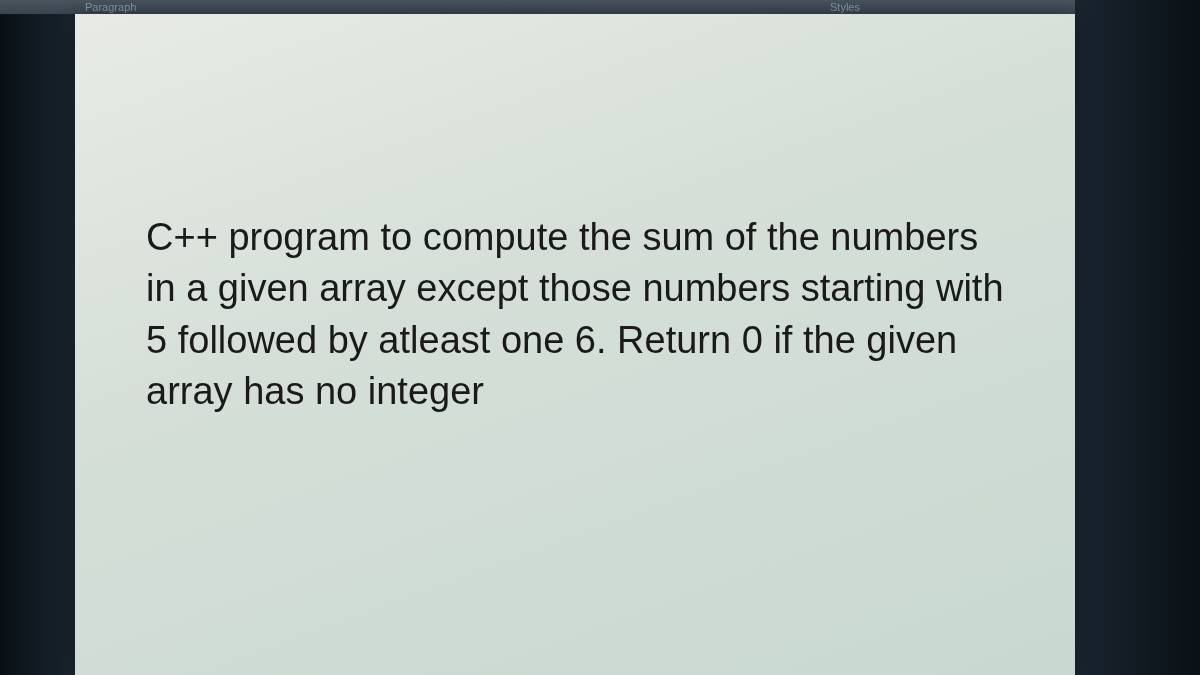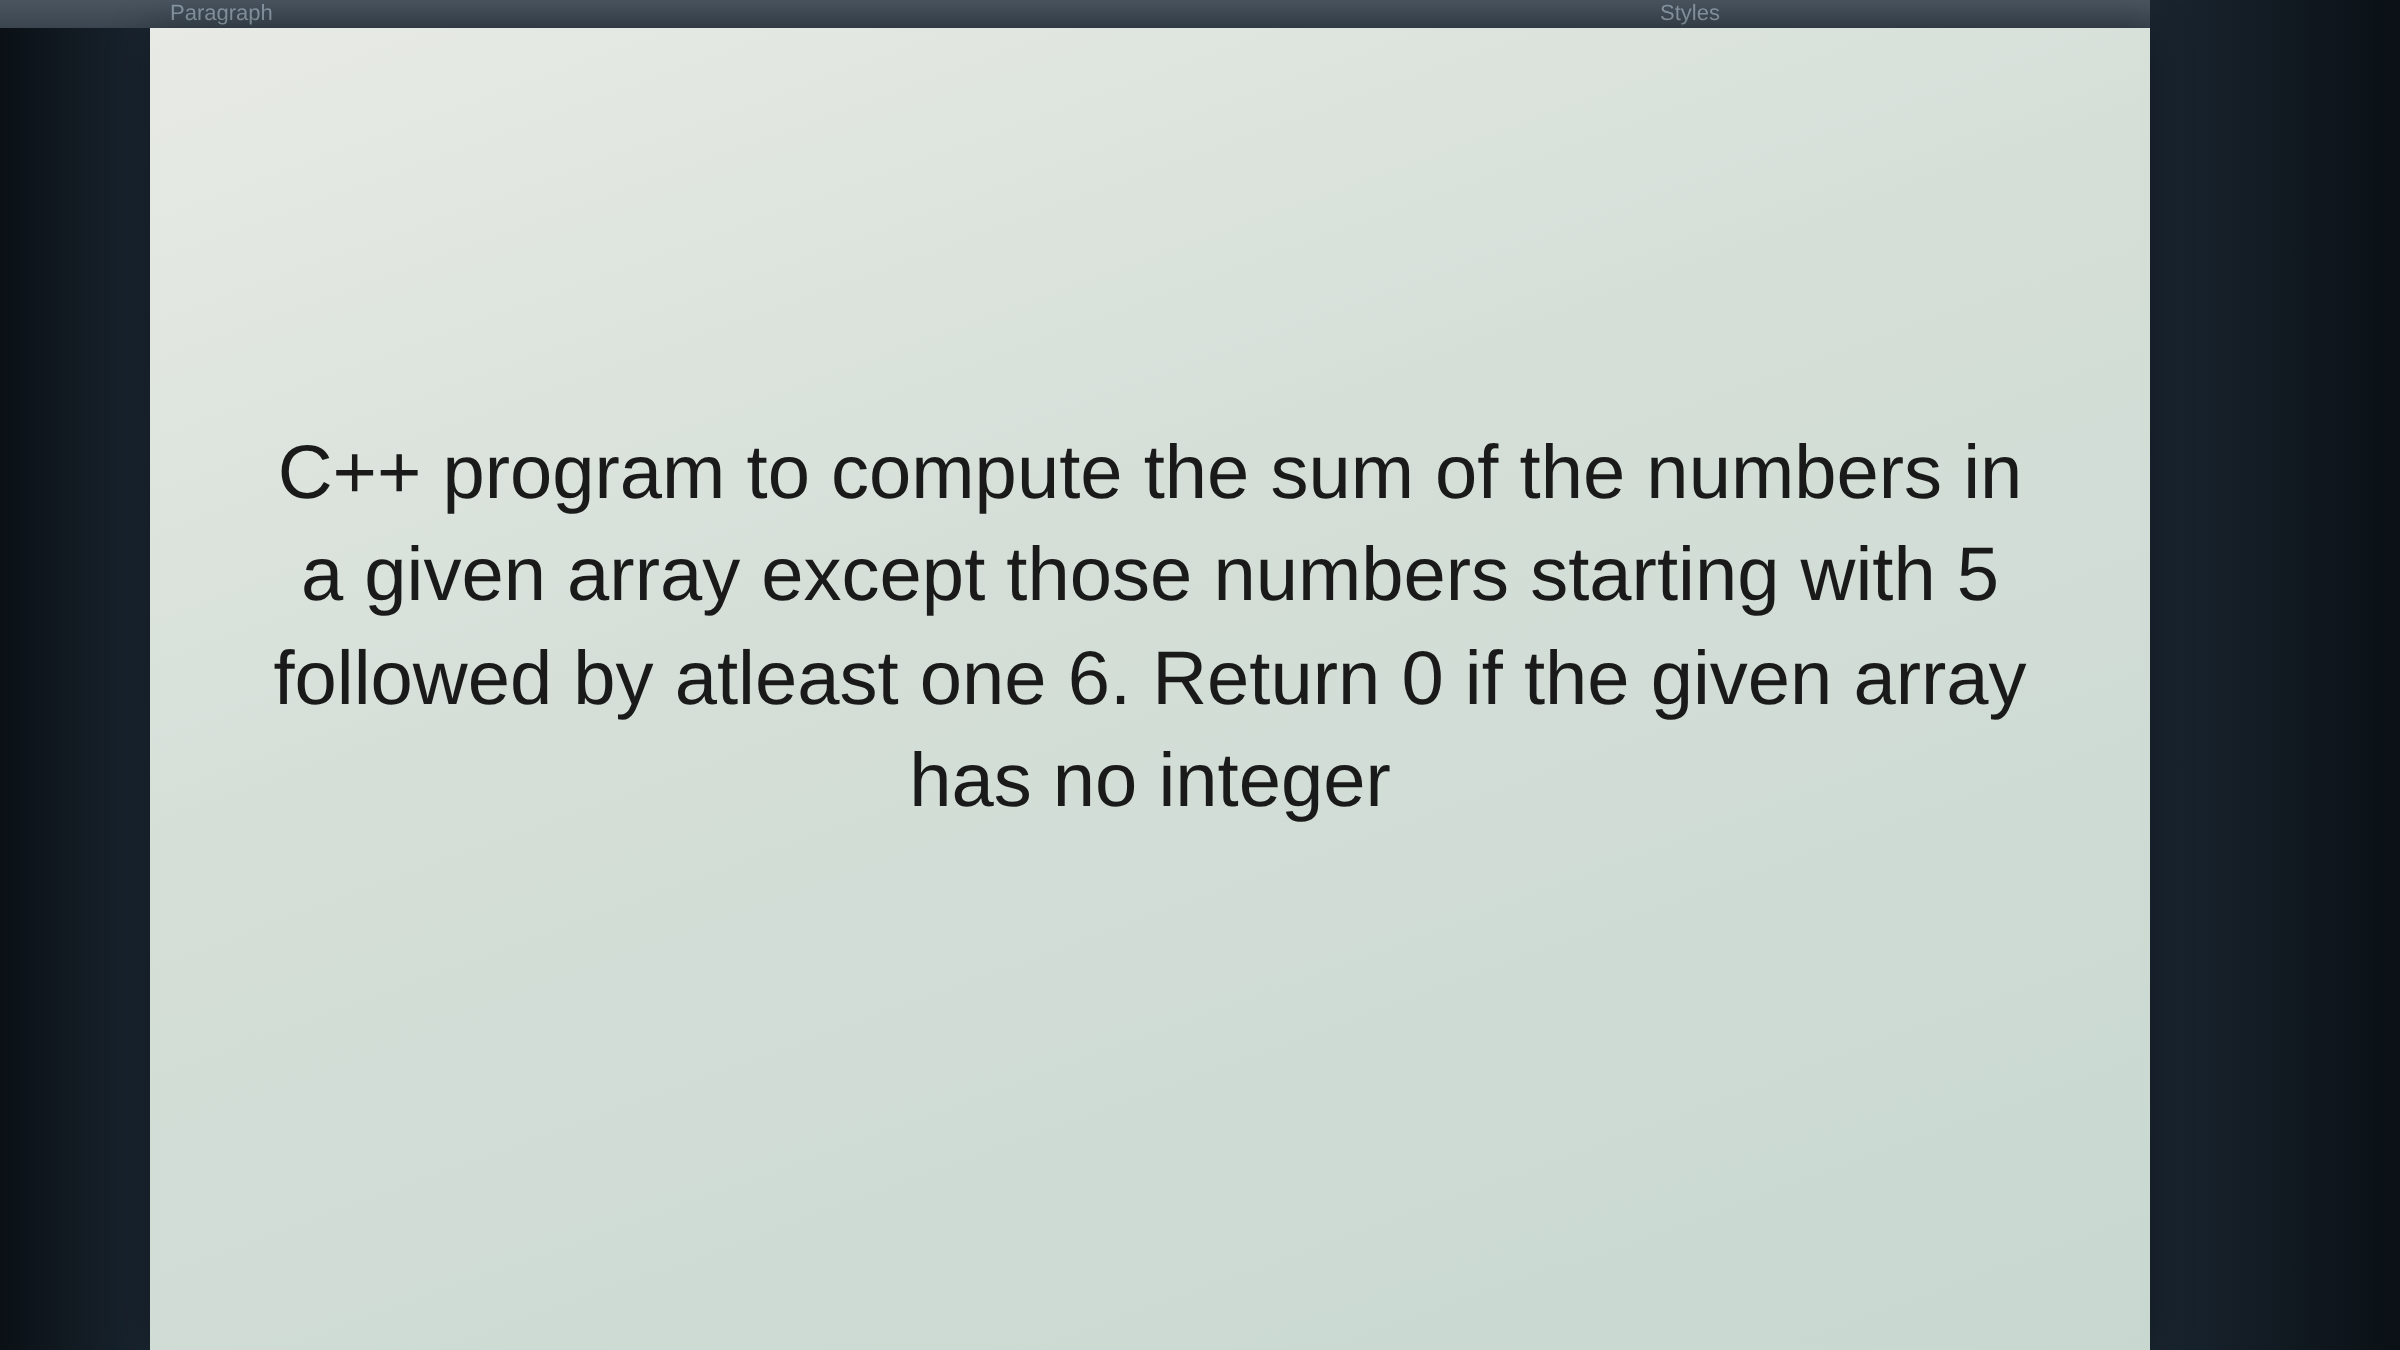--- a/index.html
+++ b/index.html
@@ -51,27 +51,27 @@
       bottom: 0;
       background: linear-gradient(160deg, #e8ebe5 0%, #d5dfd8 40%, #c8d8d0 100%);
       box-shadow: 0 0 20px rgba(0,0,0,0.3);
       display: flex;
       align-items: center;
       justify-content: center;
       padding: 40px 60px;
     }
     
     .content-text {
-      text-align: center;
       font-size: 38px;
       line-height: 1.35;
       color: #1a1a1a;
       font-family: Arial, sans-serif;
       max-width: 880px;
       margin-top: -60px;
+      margin-left: 11px;
     }
     
     .bezel-right {
       position: absolute;
       right: 0;
       top: 0;
       bottom: 0;
       width: 125px;
       background: linear-gradient(90deg, #1a2530 0%, #0a1015 100%);
     }

